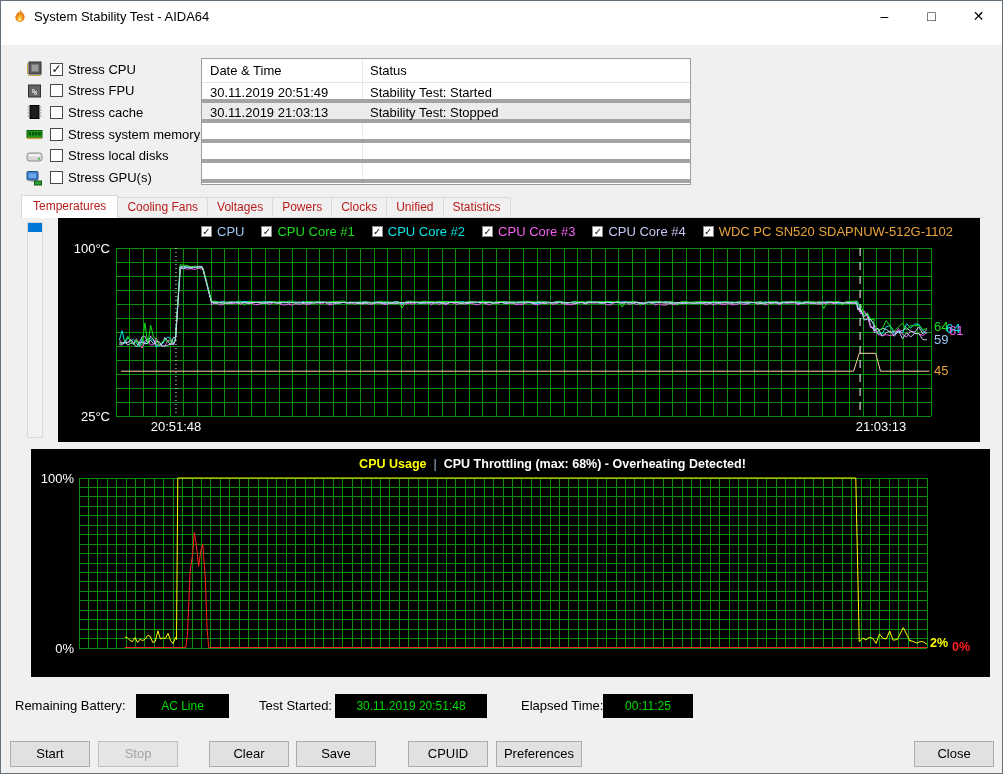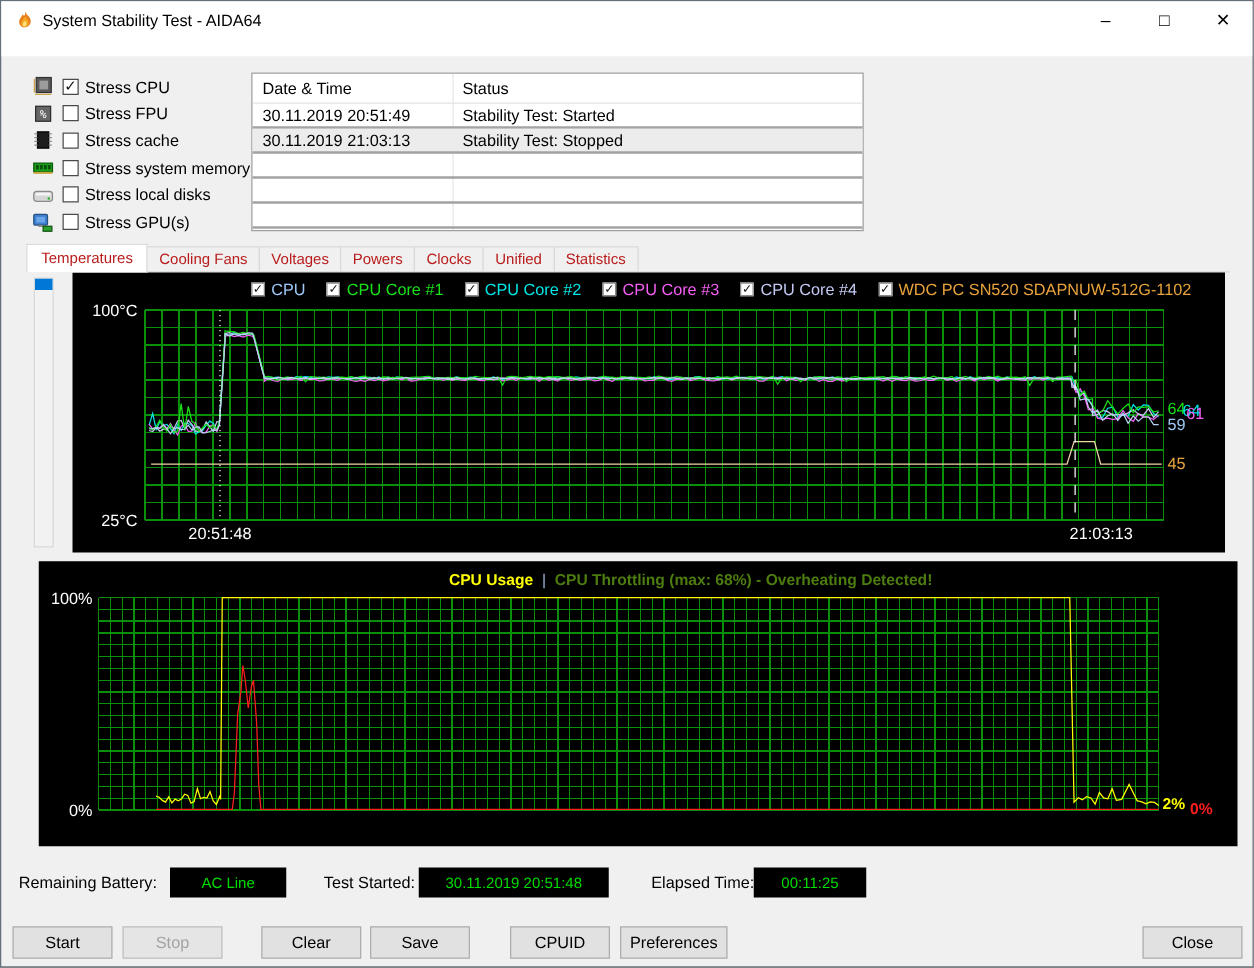--- a/index.html
+++ b/index.html
@@ -18,21 +18,21 @@
   .sicon{width:17px;height:16px;margin-right:7px;display:inline-block;}
   .cb{width:13px;height:13px;border:1px solid #4a4a4a;background:#fff;font-size:12px;
       line-height:11px;text-align:center;color:#111;margin-right:5px;flex:0 0 13px;}
   .stress-label{font-size:13px;color:#000;white-space:nowrap;}
   
   .logtable{position:absolute;left:200px;top:57px;width:490px;height:127px;background:#fff;
             border:1px solid #9d9d9d;font-size:13px;color:#000;}
   .log-head{position:absolute;left:0;top:0;width:100%;height:24px;border-bottom:1px solid #e3e3e3;}
   .log-head span{position:absolute;top:0;line-height:23px;padding-left:8px;}
   .log-col-div{position:absolute;left:160px;top:0;width:1px;height:100%;background:#e8e8e8;}
-  .log-row{position:absolute;left:0;width:100%;height:20px;border-bottom:2px solid #a3a3a3;}
+  .log-row{position:absolute;left:0;width:100%;height:20px;border-bottom:4px solid #a3a3a3;}
   .log-row.sel{background:#ececec;}
   .log-row span{position:absolute;top:0;line-height:19px;}
   .lc1{left:8px;} .lc2{left:168px;}
   
   .tabs{position:absolute;left:20px;top:194px;height:23px;white-space:nowrap;}
   .tabline{position:absolute;left:20px;top:216px;width:963px;height:1px;background:#d9d9d9;}
   .tab{display:inline-block;vertical-align:bottom;font-size:12px;color:#b91c1c;background:#f0f0f0;
        border:1px solid #d9d9d9;height:21px;line-height:19px;padding:0 9px;margin-right:-1px;position:relative;}
   .tab.active{background:#fff;height:23px;line-height:21px;padding:0 11px;border-bottom:none;z-index:3;}
   
@@ -46,21 +46,21 @@
   .leg-item{display:flex;align-items:center;gap:5px;}
   .leg-cb{width:11px;height:11px;background:#fff;border:1px solid #888;font-size:10px;line-height:9px;
           text-align:center;color:#111;}
   .leg-label{font-size:13px;white-space:nowrap;}
   .axlab{position:absolute;color:#fff;font-size:13px;z-index:2;}
   .ax-r{width:52px;text-align:right;}
   .xlab{width:90px;text-align:center;}
   .cur{position:absolute;font-size:13px;z-index:2;white-space:nowrap;}
   .utitle{position:absolute;left:0;top:8px;width:100%;display:flex;justify-content:center;gap:7px;
           font-size:12.5px;font-weight:bold;transform:translateX(42px);z-index:2;}
-  .utitle .t-main{color:#ffff00;} .utitle .t-sep{color:#9fb8d8;font-weight:normal;} .utitle .t-alert{color:#4d7c0f;}
+  .utitle .t-main{color:#ffff00;} .utitle .t-sep{color:#9fb8d8;font-weight:normal;} .utitle .t-alert{color:#ffffff;}
   .u2{color:#ffff00;font-weight:bold;font-size:12.5px;}
   .u0{color:#ff1e1e;font-weight:bold;font-size:12.5px;}
   
   .sb-label{position:absolute;top:693px;height:24px;line-height:24px;font-size:13px;color:#000;}
   .sb-box{position:absolute;top:693px;height:24px;line-height:24px;background:#000;text-align:center;
           font-size:12px;}
   
   .btn{position:absolute;top:740px;height:26px;background:#e1e1e1;border:1px solid #adadad;
        font-size:13px;color:#000;text-align:center;line-height:24px;}
   .btn.disabled{color:#a3a3a3;border-color:#bfbfbf;background:#e5e5e5;}

